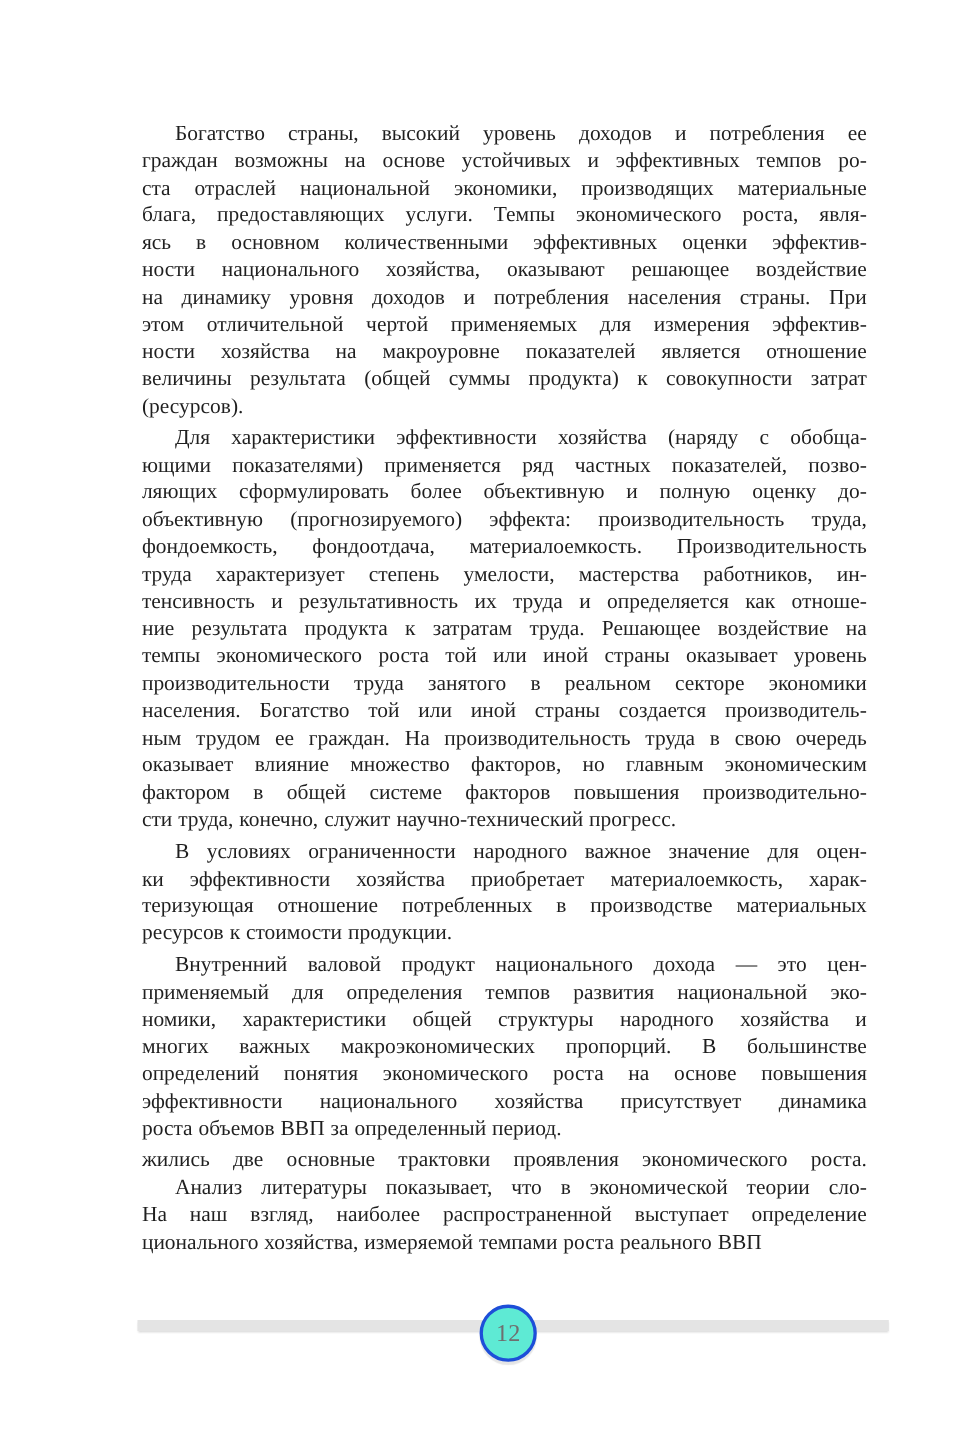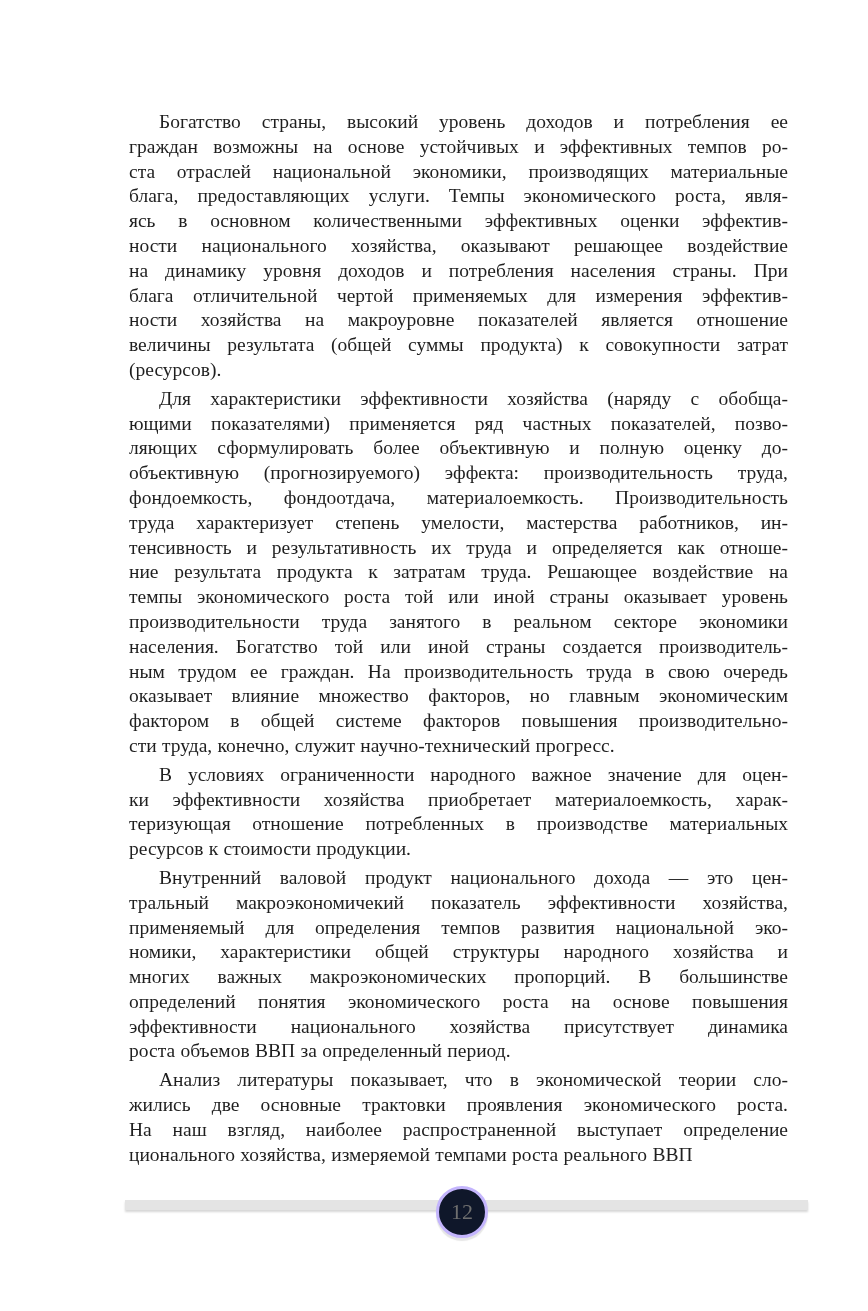--- a/index.html
+++ b/index.html
@@ -35,22 +35,22 @@
     background:#e4e4e4;
     box-shadow:0 2px 2px rgba(0,0,0,0.16);
     z-index:1;
   }
   .page-circle {
     position:absolute;
     left:436px; top:1186px;
     width:52px; height:52px;
     box-sizing:border-box;
     border-radius:50%;
-    background:#0f172a;
-    border:3px solid #c4b5fd;
+    background:#5eead4;
+    border:3px solid #1d4ed8;
     box-shadow:0 3px 1px rgba(0,0,0,0.10);
     display:flex; align-items:center; justify-content:center;
     z-index:2;
   }
   .page-num {
     font-family:"Liberation Serif", serif;
     font-size:22px;
     color:#6f6f6f;
   }
 </style>
@@ -62,21 +62,21 @@
   <div class="text-block">
 
     <div class="para">
       <div class="line first">Богатство страны, высокий уровень доходов и потребления ее</div>
       <div class="line">граждан возможны на основе устойчивых и эффективных темпов ро-</div>
       <div class="line">ста отраслей национальной экономики, производящих материальные</div>
       <div class="line">блага, предоставляющих услуги. Темпы экономического роста, явля-</div>
       <div class="line">ясь в основном количественными эффективных оценки эффектив-</div>
       <div class="line">ности национального хозяйства, оказывают решающее воздействие</div>
       <div class="line">на динамику уровня доходов и потребления населения страны. При</div>
-      <div class="line">блага отличительной чертой применяемых для измерения эффектив-</div>
+      <div class="line">этом отличительной чертой применяемых для измерения эффектив-</div>
       <div class="line">ности хозяйства на макроуровне показателей является отношение</div>
       <div class="line">величины результата (общей суммы продукта) к совокупности затрат</div>
       <div class="line plast">(ресурсов).</div>
     </div>
 
     <div class="para">
       <div class="line first">Для характеристики эффективности хозяйства (наряду с обобща-</div>
       <div class="line">ющими показателями) применяется ряд частных показателей, позво-</div>
       <div class="line">ляющих сформулировать более объективную и полную оценку до-</div>
       <div class="line">объективную (прогнозируемого) эффекта: производительность труда,</div>
@@ -95,32 +95,31 @@
 
     <div class="para">
       <div class="line first">В условиях ограниченности народного важное значение для оцен-</div>
       <div class="line">ки эффективности хозяйства приобретает материалоемкость, харак-</div>
       <div class="line">теризующая отношение потребленных в производстве материальных</div>
       <div class="line plast">ресурсов к стоимости продукции.</div>
     </div>
 
     <div class="para">
       <div class="line first">Внутренний валовой продукт национального дохода — это цен-</div>
-      <div class="line">тральный макроэкономичекий показатель эффективности хозяйства,</div>
       <div class="line">применяемый для определения темпов развития национальной эко-</div>
       <div class="line">номики, характеристики общей структуры народного хозяйства и</div>
       <div class="line">многих важных макроэкономических пропорций. В большинстве</div>
       <div class="line">определений понятия экономического роста на основе повышения</div>
       <div class="line">эффективности национального хозяйства присутствует динамика</div>
       <div class="line plast">роста объемов ВВП за определенный период.</div>
     </div>
 
     <div class="para">
+      <div class="line">жились две основные трактовки проявления экономического роста.</div>
       <div class="line first">Анализ литературы показывает, что в экономической теории сло-</div>
-      <div class="line">жились две основные трактовки проявления экономического роста.</div>
       <div class="line">На наш взгляд, наиболее распространенной выступает определение</div>
       <div class="line plast">ционального хозяйства, измеряемой темпами роста реального ВВП</div>
     </div>
 
   </div>
 
   <div class="footer-bar"></div>
   <div class="page-circle">
     <span class="page-num">12</span>
   </div>

